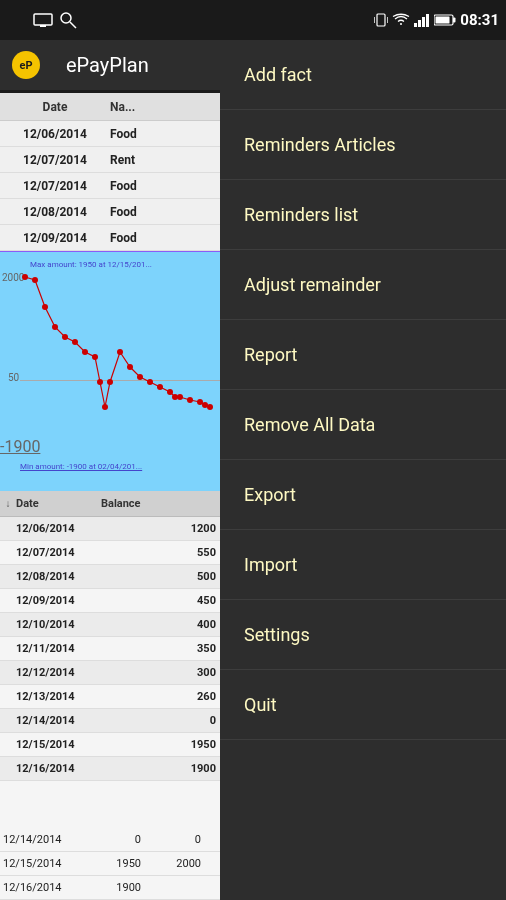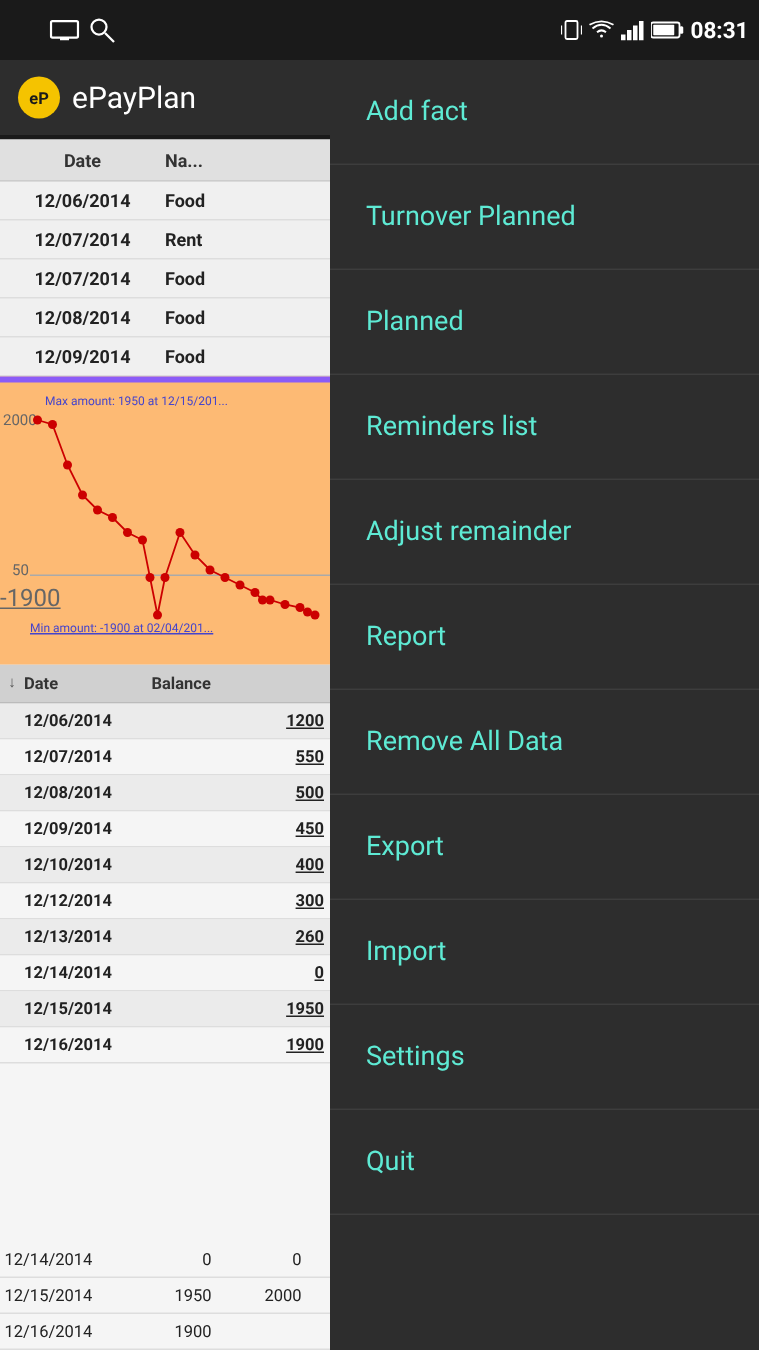--- a/index.html
+++ b/index.html
@@ -42,21 +42,21 @@
       height: 50px;
       background: #2d2d2d;
       display: flex;
       align-items: center;
       padding: 0 12px;
       justify-content: space-between;
     }
     .app-bar-left {
       display: flex;
       align-items: center;
-      gap: 8px;
+      gap: 26px;
     }
     .app-icon {
       width: 28px;
       height: 28px;
       background: #f5c300;
       border-radius: 50%;
       display: flex;
       align-items: center;
       justify-content: center;
       font-size: 11px;
@@ -123,25 +123,25 @@
       text-align: center;
     }
     .top-table .table-row .col-name {
       font-size: 12px;
       color: #222;
     }
 
     
     .chart-area {
       width: 220px;
-      height: 192px;
-      background: #fdba74;
+      height: 240px;
+      background: #7dd3fc;
       position: relative;
       overflow: hidden;
-      border-top: 4px solid #8b5cf6;
+      border-top: 1px solid #8b5cf6;
     }
     .chart-label-max {
       position: absolute;
       top: 8px;
       left: 30px;
       font-size: 9px;
       color: #4444ff;
     }
     .chart-label-2000 {
       position: absolute;
@@ -203,21 +203,21 @@
     .bottom-table .col-balance { flex: 1; font-size: 11px; color: #333; font-weight: bold; }
     .bottom-table .table-row {
       display: flex;
       height: 24px;
       align-items: center;
       border-bottom: 1px solid #ddd;
       background: #f5f5f5;
     }
     .bottom-table .table-row:nth-child(odd) { background: #ebebeb; }
     .bottom-table .table-row .col-date { font-size: 11px; color: #222; }
-    .bottom-table .table-row .col-balance { font-size: 11px; color: #222; text-align: right; padding-right: 4px; text-decoration: underline; }
+    .bottom-table .table-row .col-balance { font-size: 11px; color: #222; text-align: right; padding-right: 4px; }
 
     
     .wide-table {
       position: absolute;
       bottom: 0;
       left: 0;
       width: 506px;
       background: #f5f5f5;
     }
     .wide-table .table-row {
@@ -244,21 +244,21 @@
     .dropdown-item {
       height: 70px;
       display: flex;
       align-items: center;
       padding: 0 24px;
       border-bottom: 1px solid #3d3d3d;
       cursor: pointer;
     }
     .dropdown-item-label {
       font-size: 18px;
-      color: #5eead4;
+      color: #fef9c3;
       font-weight: 400;
     }
 
     
     .chart-svg {
       position: absolute;
       top: 0;
       left: 20px;
       width: 200px;
       height: 270px;
@@ -419,20 +419,25 @@
           <span class="col-date">12/09/2014</span>
           <span class="col-balance">450</span>
         </div>
         <div class="table-row">
           <span style="width:16px;"></span>
           <span class="col-date">12/10/2014</span>
           <span class="col-balance">400</span>
         </div>
         <div class="table-row">
           <span style="width:16px;"></span>
+          <span class="col-date">12/11/2014</span>
+          <span class="col-balance">350</span>
+        </div>
+        <div class="table-row">
+          <span style="width:16px;"></span>
           <span class="col-date">12/12/2014</span>
           <span class="col-balance">300</span>
         </div>
         <div class="table-row">
           <span style="width:16px;"></span>
           <span class="col-date">12/13/2014</span>
           <span class="col-balance">260</span>
         </div>
         <div class="table-row">
           <span style="width:16px;"></span>
@@ -475,24 +480,21 @@
       </div>
     </div>
 </div>
 
 <div class="dropdown-menu">
   <div id="menu-items-container">
       <div class="dropdown-item">
         <span class="dropdown-item-label">Add fact</span>
       </div>
       <div class="dropdown-item">
-        <span class="dropdown-item-label">Turnover Planned</span>
-      </div>
-      <div class="dropdown-item">
-        <span class="dropdown-item-label">Planned</span>
+        <span class="dropdown-item-label">Reminders Articles</span>
       </div>
       <div class="dropdown-item">
         <span class="dropdown-item-label">Reminders list</span>
       </div>
       <div class="dropdown-item">
         <span class="dropdown-item-label">Adjust remainder</span>
       </div>
       <div class="dropdown-item">
         <span class="dropdown-item-label">Report</span>
       </div>

